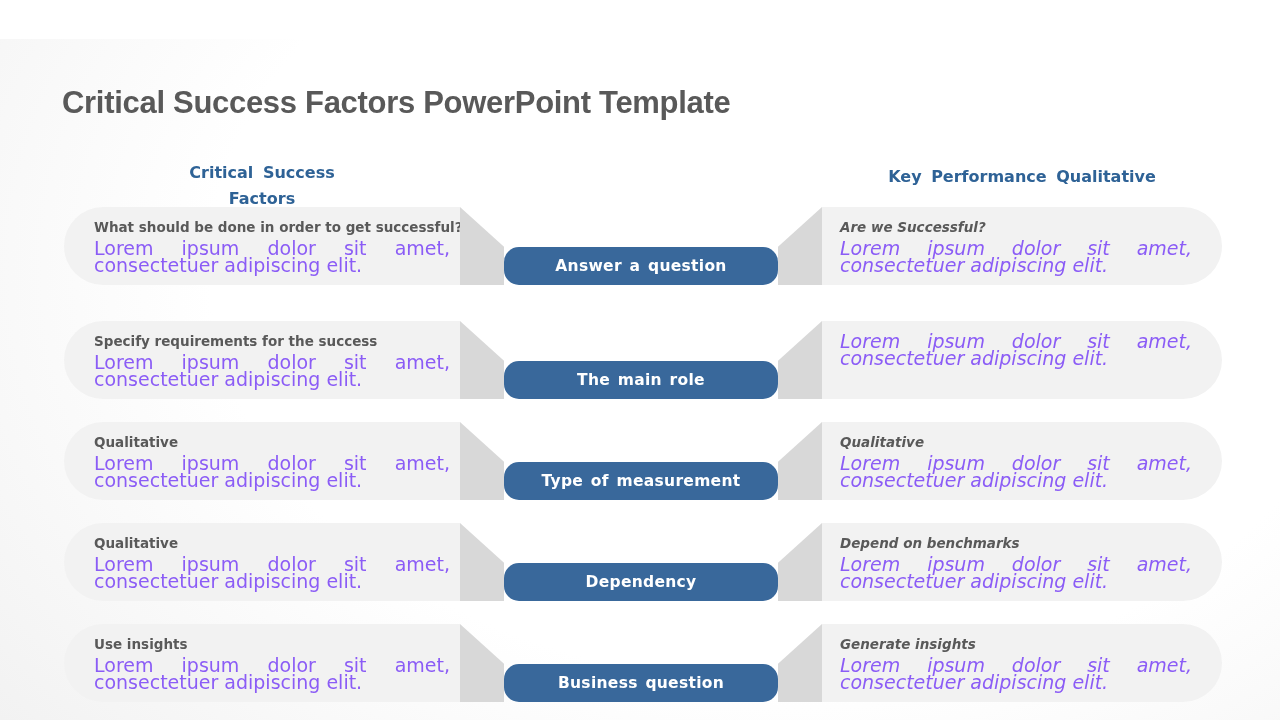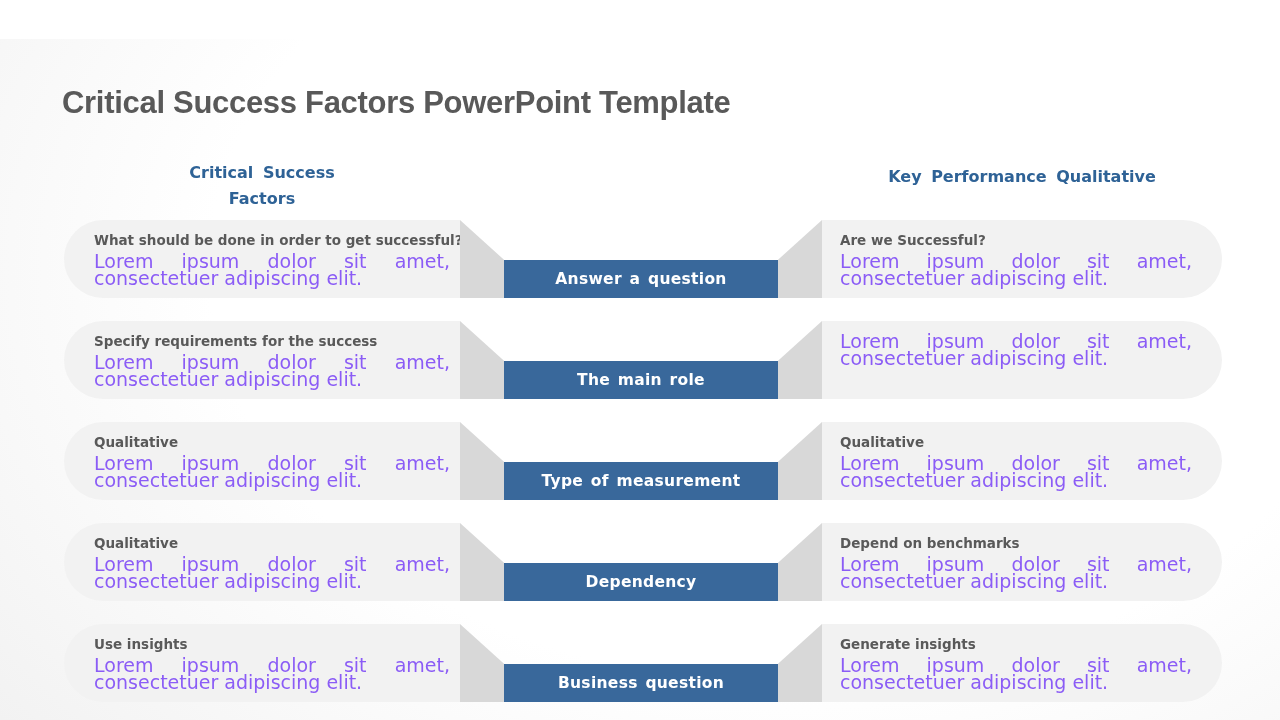--- a/index.html
+++ b/index.html
@@ -26,55 +26,56 @@
   .col-header.left  { left:64px;  width:396px; top:121px; }
   .col-header.right { left:822px; width:400px; top:125px; }
 
   .row { position:absolute; left:64px; width:1158px; height:78px; }
 
   .card {
     position:absolute; top:0; height:78px; background:#F2F2F2;
     box-sizing:border-box; padding-top:12px;
   }
   .card.left  { left:0;     width:396px; border-radius:39px 0 0 39px; padding-left:30px; padding-right:10px; }
-  .card.right { left:758px; width:400px; border-radius:0 39px 39px 0; padding-left:18px; padding-right:30px; }
+  .card.right { left:758px; width:400px; border-radius:0 39px 39px 0; padding-left:18px; padding-right:30px;font-style:italic; }
 
   .card-heading {
     font-size:13.5px; font-weight:bold; color:#595959;
     margin-bottom:5px; white-space:nowrap;
   }
   .card-body {
     font-size:19px; color:#8b5cf6; line-height:16.5px;
     text-align:justify;
   }
 
   .wedge { position:absolute; top:0; width:44px; height:78px; background:#D8D8D8; }
   .wedge.left  { left:396px; clip-path:polygon(0 0, 100% 51%, 100% 100%, 0 100%); }
   .wedge.right { left:714px; clip-path:polygon(0 51%, 100% 0, 100% 100%, 0 100%); }
 
   .banner {
     position:absolute; left:440px; top:40px; width:274px; height:38px;
     background:#39689B; color:#ffffff;
     display:flex; align-items:center; justify-content:center;
     font-size:15.5px; font-weight:bold; letter-spacing:0.3px; word-spacing:2px;
     white-space:nowrap;
+    border-radius:15px;
   }
 </style>
 </head>
 <body>
 
 <div class="slide">
 
   <h1 class="slide-title">Critical Success Factors PowerPoint Template</h1>
 
   <div class="col-header left">Critical Success
 Factors</div>
   <div class="col-header right">Key Performance Qualitative</div>
 
-  <div class="row" style="top:181px">
+  <div class="row" style="top:168px">
     <div class="card left">
       <div class="card-heading">What should be done in order to get successful?</div>
       <div class="card-body">Lorem ipsum dolor sit amet, consectetuer adipiscing elit.</div>
     </div>
     <div class="wedge left"></div>
     <div class="banner">Answer a question</div>
     <div class="wedge right"></div>
     <div class="card right">
       <div class="card-heading">Are we Successful?</div>
       <div class="card-body">Lorem ipsum dolor sit amet, consectetuer adipiscing elit.</div>

